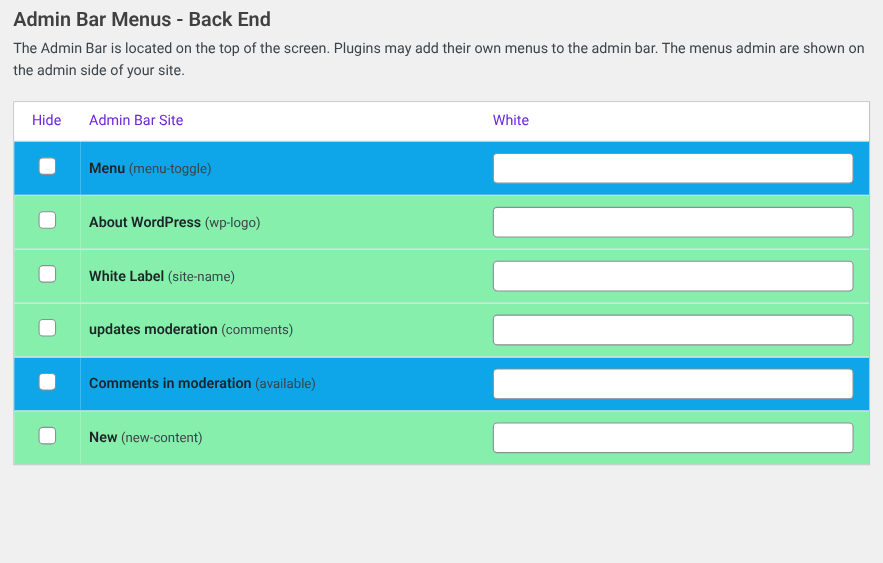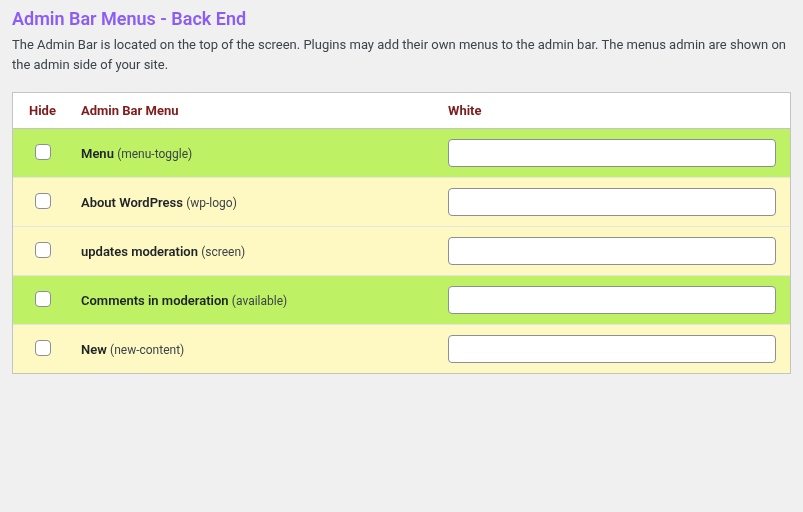--- a/index.html
+++ b/index.html
@@ -8,54 +8,54 @@
       background: #f0f0f1;
       color: #1d2327;
       font-size: 13px;
       padding: 8px 12px;
       width: 803px;
     }
     .page-title {
       font-size: 18px;
       font-weight: 600;
       margin-bottom: 6px;
-      color: #8b5cf6;
+      color: #404040;
     }
     .page-description {
       font-size: 13px;
       line-height: 1.5;
       color: #3c434a;
       margin-bottom: 18px;
     }
     .table-wrap {
       background: #fff;
       border: 1px solid #c3c4c7;
     }
     table {
       width: 100%;
       border-collapse: collapse;
     }
     thead th {
       text-align: left;
-      font-weight: 700;
+      font-weight: 400;
       font-size: 13px;
-      color: #7f1d1d;
+      color: #6d28d9;
       padding: 10px 8px;
       border-bottom: 1px solid #c3c4c7;
       background: #fff;
     }
     th.col-hide { width: 60px; padding-left: 16px; }
     th.col-menu { }
     th.col-rename { width: 350px; }
     tbody tr {
       border-bottom: 1px solid #e5e5e5;
     }
     tbody tr:last-child { border-bottom: none; }
-    tbody tr.odd { background: #bef264; }
-    tbody tr.even { background: #fef9c3; }
+    tbody tr.odd { background: #0ea5e9; }
+    tbody tr.even { background: #86efac; }
     td {
       padding: 10px 8px;
       vertical-align: middle;
     }
     td.cell-hide {
       width: 60px;
       text-align: left;
       padding-left: 22px;
     }
     td.cell-rename {
@@ -92,21 +92,21 @@
 <body>
 
 <h2 class="page-title">Admin Bar Menus - Back End</h2>
 <p class="page-description">The Admin Bar is located on the top of the screen. Plugins may add their own menus to the admin bar. The menus admin are shown on the admin side of your site.</p>
 
 <div class="table-wrap">
   <table>
     <thead>
       <tr>
         <th class="col-hide">Hide</th>
-        <th class="col-menu">Admin Bar Menu</th>
+        <th class="col-menu">Admin Bar Site</th>
         <th class="col-rename">White</th>
       </tr>
     </thead>
     <tbody id="rows-body">
         <tr class="odd">
     <td class="cell-hide">
       <input type="checkbox" style="">
     </td>
     <td class="cell-menu">
       <span class="menu-label">
@@ -131,22 +131,36 @@
     <td class="cell-rename">
       <input type="text" class="rename-input" style="">
     </td>
   </tr>
         <tr class="even">
     <td class="cell-hide">
       <input type="checkbox" style="">
     </td>
     <td class="cell-menu">
       <span class="menu-label">
+        <span class="bold">White Label </span>
+        <span class="slug">(site-name)</span>
+      </span>
+    </td>
+    <td class="cell-rename">
+      <input type="text" class="rename-input" style="">
+    </td>
+  </tr>
+        <tr class="even">
+    <td class="cell-hide">
+      <input type="checkbox" style="">
+    </td>
+    <td class="cell-menu">
+      <span class="menu-label">
         <span class="bold">updates moderation </span>
-        <span class="slug">(screen)</span>
+        <span class="slug">(comments)</span>
       </span>
     </td>
     <td class="cell-rename">
       <input type="text" class="rename-input" style="">
     </td>
   </tr>
         <tr class="odd">
     <td class="cell-hide">
       <input type="checkbox" style="">
     </td>

